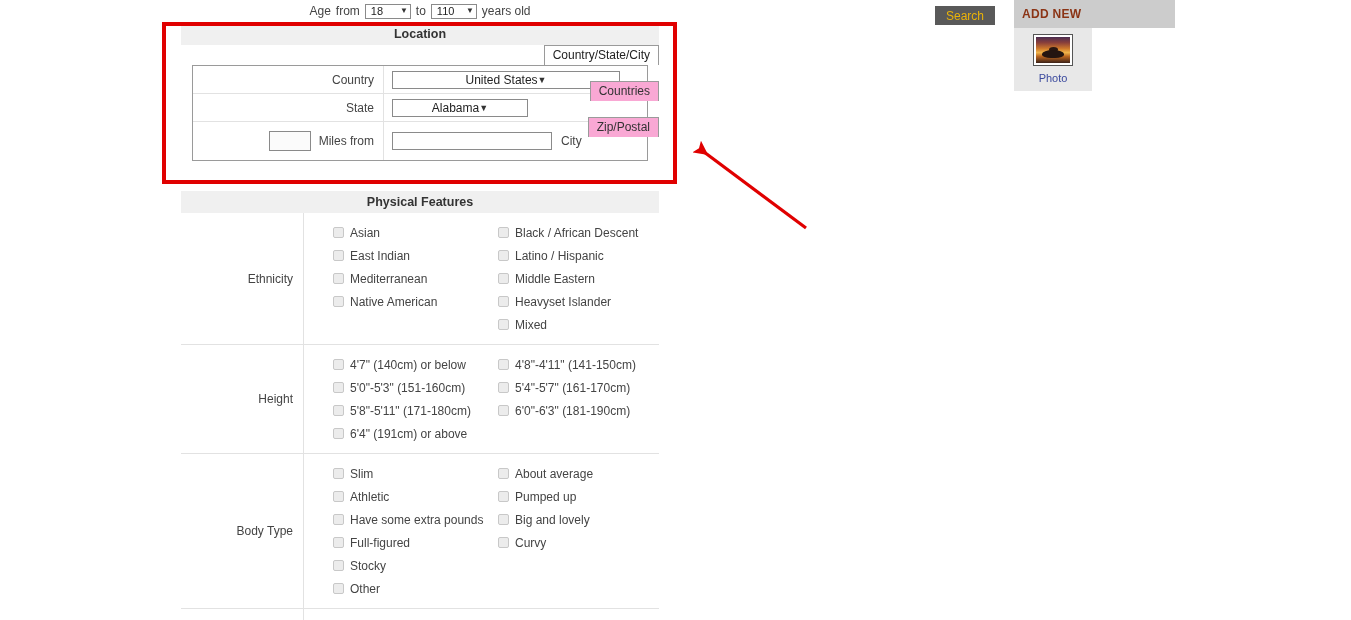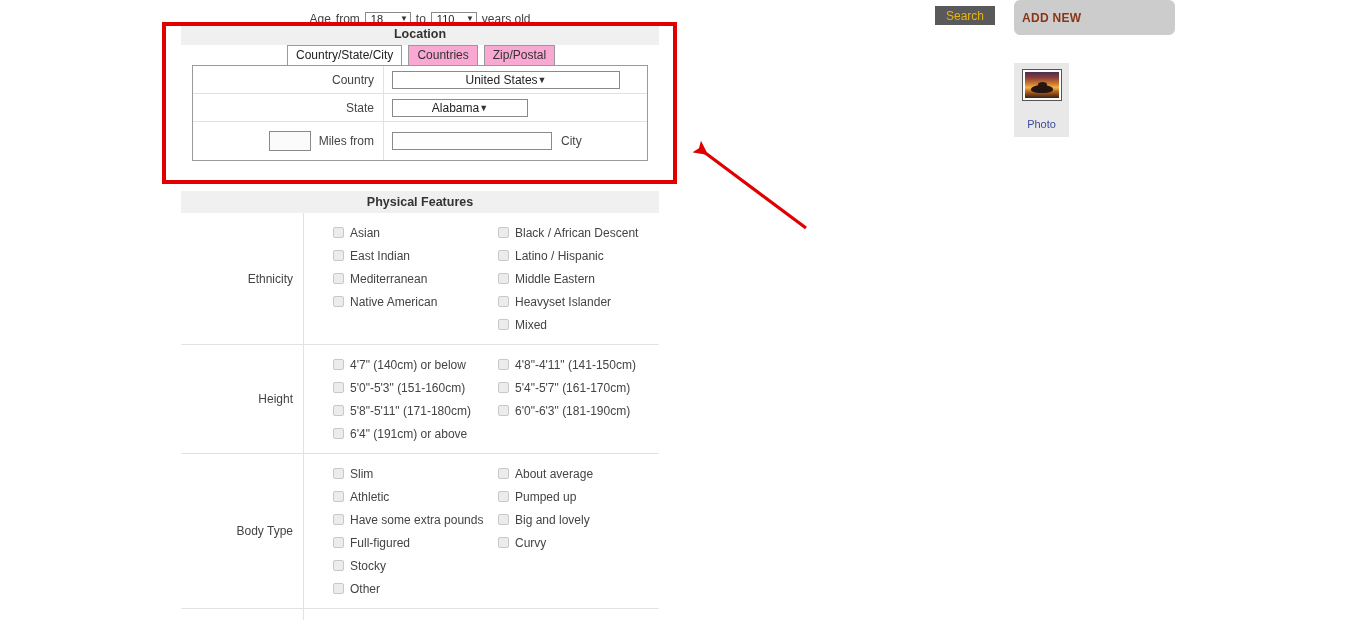--- a/index.html
+++ b/index.html
@@ -15,21 +15,21 @@
     width: 1351px;
     height: 620px;
     overflow: hidden;
     background: #ffffff;
   }
 
   
   .age-row {
     position: absolute;
     left: 181px;
-    top: 8px;
+    top: 0px;
     width: 478px;
     height: 22px;
     display: flex;
     align-items: center;
     justify-content: center;
     gap: 5px;
     font-size: 12px;
     color: #444;
   }
   .age-label { color: #444; }
@@ -94,22 +94,23 @@
   
   .tabs-wrap {
     position: relative;
     height: 20px;
     padding-left: 106px;
     box-sizing: border-box;
   }
   .tabs {
     display: flex;
     align-items: flex-end;
-    gap: 6px;
+    gap: 16px;
     height: 20px;
+    flex-direction: column;
   }
   .tab {
     border: 1px solid #9a9a9a;
     border-bottom: none;
     background: #f9a8d4;
     color: #333;
     font-size: 12px;
     padding: 2px 8px 3px 8px;
     line-height: 14px;
     box-sizing: border-box;
@@ -262,40 +263,38 @@
 
   
   .addnew {
     position: absolute;
     left: 1014px;
     top: 0px;
     width: 161px;
   }
   .addnew-head {
     background: #cccccc;
-    height: 35px;
+    height: 28px;
     display: flex;
     align-items: center;
     padding-left: 8px;
     box-sizing: border-box;
     font-weight: bold;
     font-size: 12px;
     color: #8b3415;
     letter-spacing: 0.3px;
-    border-radius: 6px;
   }
   .addnew-body {
     background: #e8e8e8;
-    width: 55px;
+    width: 78px;
     padding: 6px 0 7px 0;
     display: flex;
     flex-direction: column;
     align-items: center;
-    gap: 17px;
-    margin-top: 28px;
+    gap: 6px;
   }
   .photo-thumb {
     width: 34px;
     height: 26px;
     border: 1px solid #555;
     background: #ffffff;
     padding: 2px;
     box-sizing: content-box;
     display: block;
     cursor: pointer;

